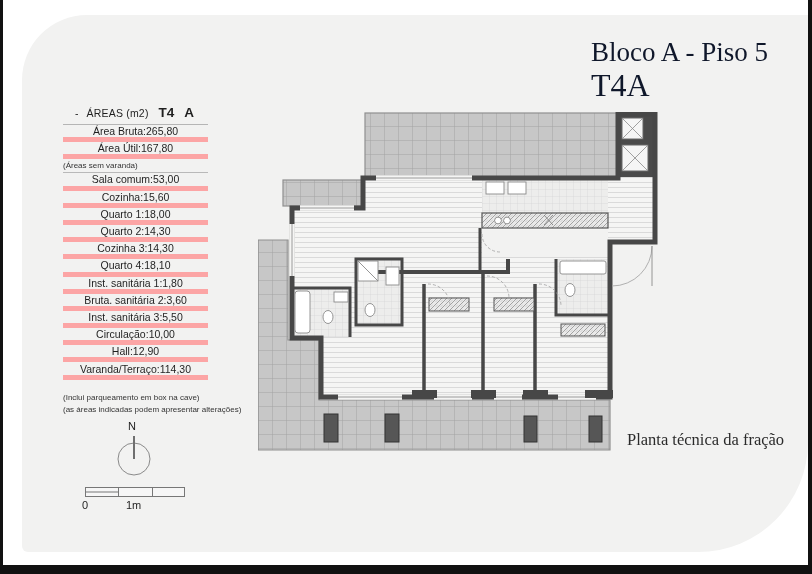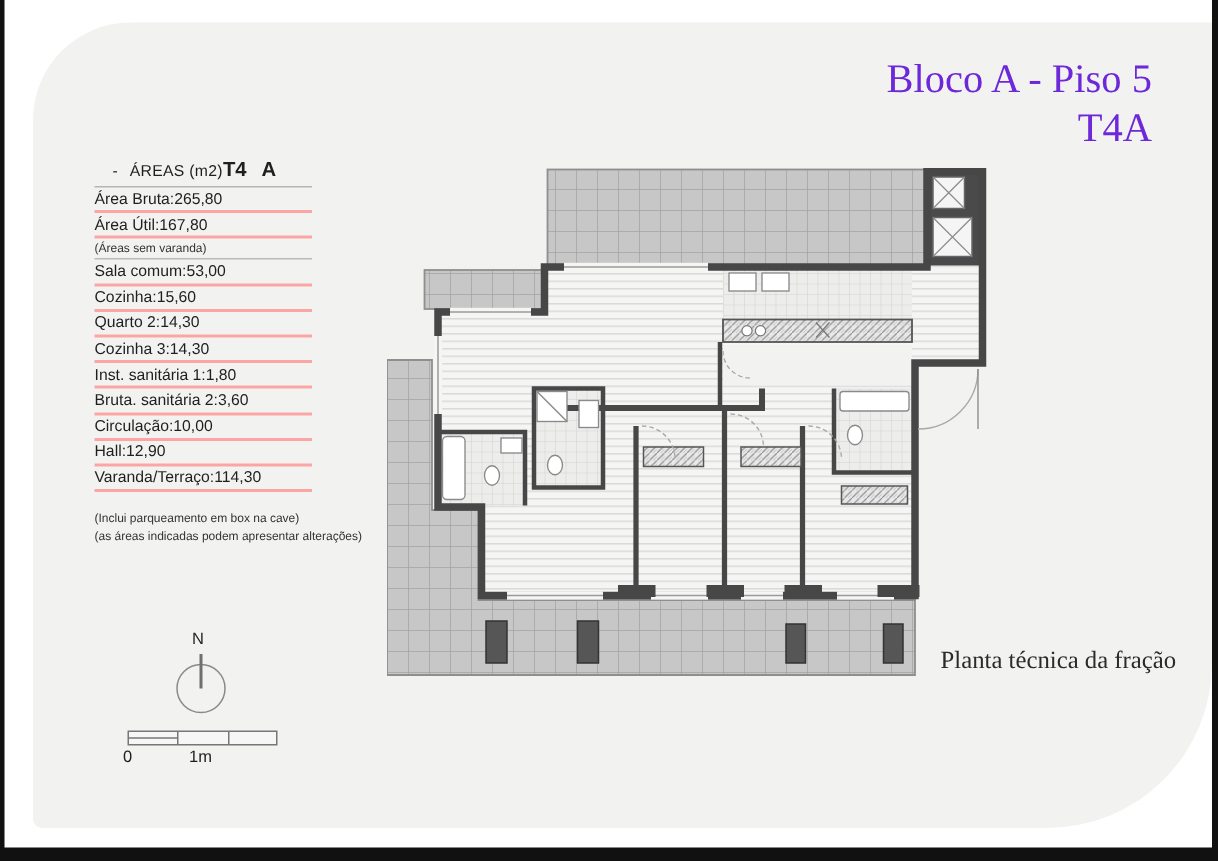--- a/index.html
+++ b/index.html
@@ -17,44 +17,44 @@
 
   
   .sheet {
     position:absolute; left:22px; top:15px; width:786px; height:537px;
     background:#f2f2f1;
     border-radius:65px 0 110px 6px;
   }
 
   
   .titleblock {
-    position:absolute; top:36px; right:44px; text-align:right;
-    font-family:"Liberation Serif", serif; color:#6d28d9;
+    position:absolute; top:36px; right:44px; 
+    font-family:"Liberation Serif", serif; color:#0f172a;
   }
   .titleblock .line1 { font-size:27px; line-height:32px; }
-  .titleblock .line2 { font-size:27px; line-height:34px; }
+  .titleblock .line2 { font-size:32px; line-height:34px; }
 
   .caption {
     position:absolute; left:627px; top:430px;
     font-family:"Liberation Serif", serif; font-size:16.5px; color:#2b2b2b;
   }
 
   
   .areas { position:absolute; left:63px; top:102px; width:145px; font-size:10.5px; }
   .areas .hdr {
     display:flex; align-items:baseline; padding:3px 0 4px 0;
     border-bottom:1px solid #b5b5b5;
   }
   .areas .hdr .dash { margin-left:12px; margin-right:8px; }
   .areas .hdr .hname { letter-spacing:0.2px; }
-  .areas .hdr .htype { font-size:13.5px; font-weight:bold; font-family:"Liberation Sans", sans-serif; }
+  .areas .hdr .htype { font-size:13.5px; font-weight:bold; margin-left:10px; font-family:"Liberation Sans", sans-serif; }
   .areas .hdr .hletter { font-size:13.5px; font-weight:bold; margin-left:10px; }
   .areas .row {
-    display:flex; justify-content:flex-start; align-items:center;
-    height:17.2px; border-bottom:2px solid #fca5a5;
+    display:flex; justify-content:center; align-items:center;
+    height:17.2px; border-bottom:5px solid #fca5a5;
   }
   .areas .row .lbl { white-space:nowrap; }
   .areas .row .val { white-space:nowrap; }
   .areas .subnote {
     height:14px; line-height:14px; font-size:8px; color:#333;
     border-bottom:1px solid #b9b9b9;
   }
   .areas .fnotes { margin-top:13px; font-size:8px; color:#333; }
   .areas .fnotes div { margin-top:3px; white-space:nowrap; }
 
@@ -101,34 +101,46 @@
   <div class="subnote">(Áreas sem varanda)</div>
   <div class="row">
       <span class="lbl">Sala comum:</span>
       <span class="val">53,00</span>
     </div>
   <div class="row">
       <span class="lbl">Cozinha:</span>
       <span class="val">15,60</span>
     </div>
   <div class="row">
+      <span class="lbl">Quarto 1:</span>
+      <span class="val">18,00</span>
+    </div>
+  <div class="row">
       <span class="lbl">Quarto 2:</span>
       <span class="val">14,30</span>
     </div>
   <div class="row">
       <span class="lbl">Cozinha 3:</span>
       <span class="val">14,30</span>
     </div>
   <div class="row">
+      <span class="lbl">Quarto 4:</span>
+      <span class="val">18,10</span>
+    </div>
+  <div class="row">
       <span class="lbl">Inst. sanitária 1:</span>
       <span class="val">1,80</span>
     </div>
   <div class="row">
       <span class="lbl">Bruta. sanitária 2:</span>
       <span class="val">3,60</span>
+    </div>
+  <div class="row">
+      <span class="lbl">Inst. sanitária 3:</span>
+      <span class="val">5,50</span>
     </div>
   <div class="row">
       <span class="lbl">Circulação:</span>
       <span class="val">10,00</span>
     </div>
   <div class="row">
       <span class="lbl">Hall:</span>
       <span class="val">12,90</span>
     </div>
   <div class="row">

